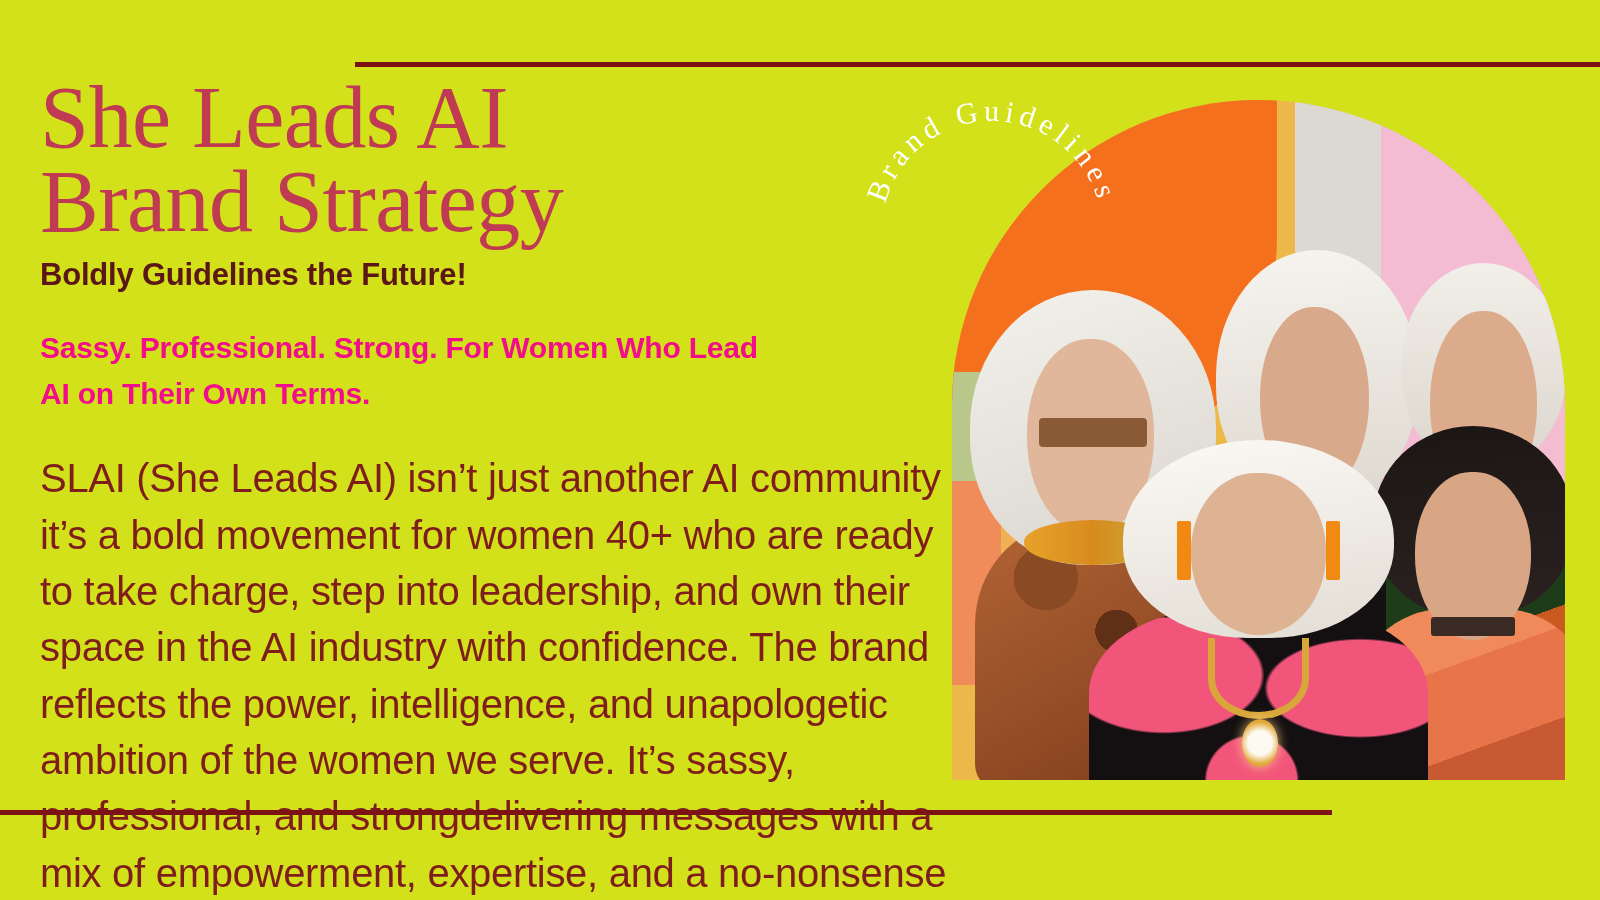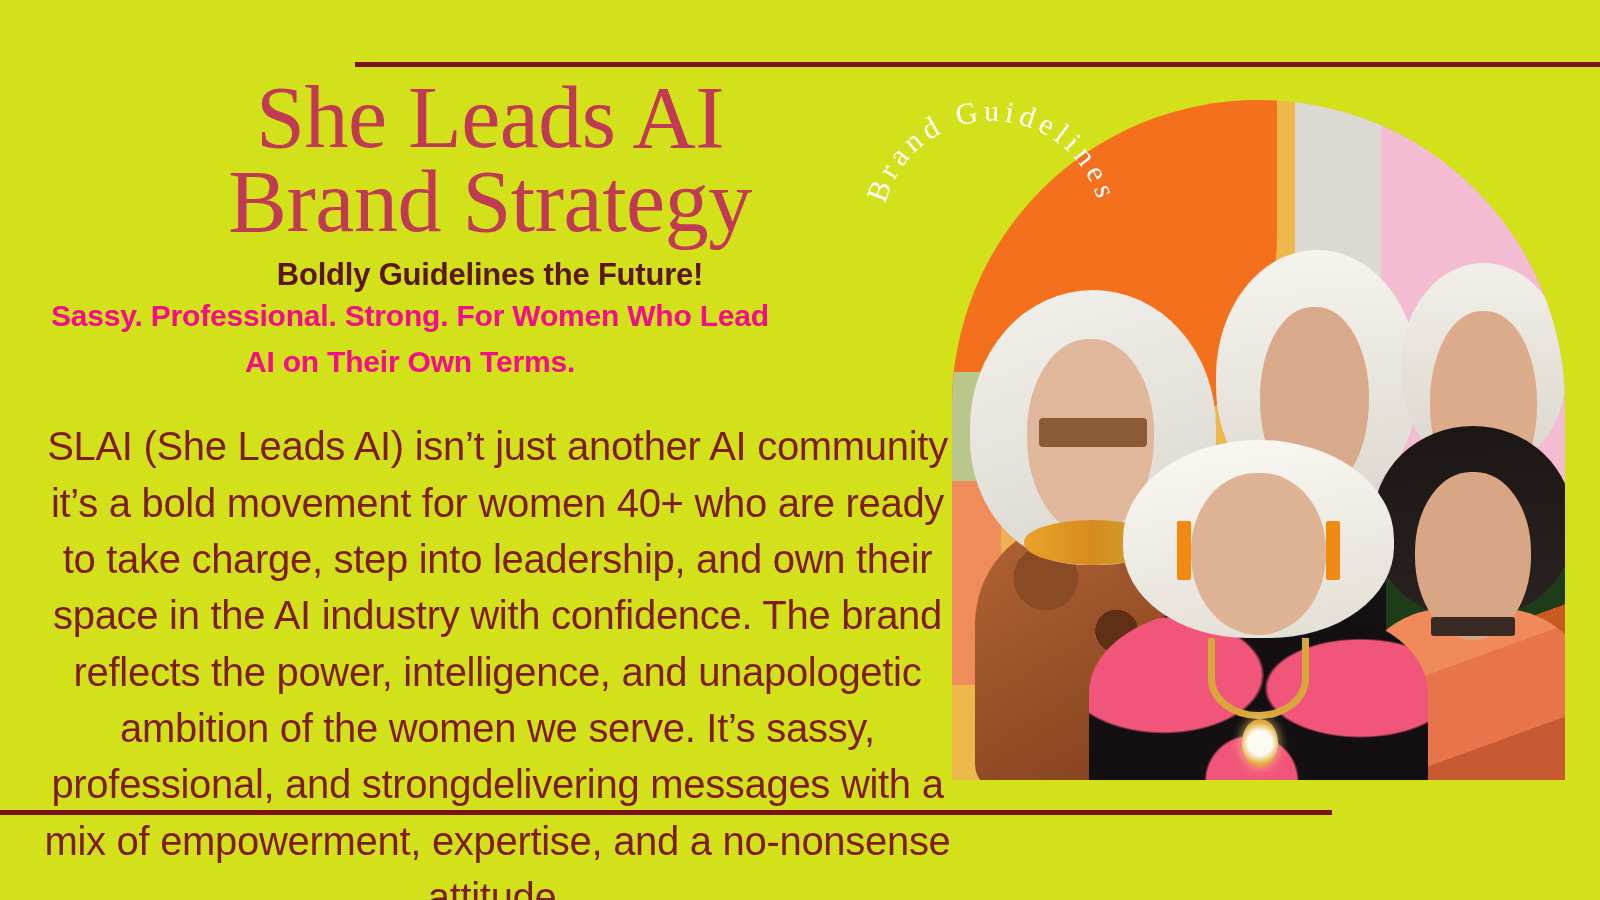--- a/index.html
+++ b/index.html
@@ -5,21 +5,21 @@
 <style>
   * { margin:0; padding:0; box-sizing:border-box; }
   html,body { width:1600px; height:900px; overflow:hidden; }
   body {
     background:#d2e11a;
     font-family:"Liberation Sans", sans-serif;
     position:relative;
   }
   #slide {
     position:absolute; left:0; top:0; width:1600px; height:900px;
-    background:#d2e11a; overflow:hidden;text-align:center;
+    background:#d2e11a; overflow:hidden;
   }
 
   
   .rule { position:absolute; background:#7d1214; height:5px; }
   #rule-top    { left:355px; top:62px;  width:1245px; }
   #rule-bottom { left:0px;   top:810px; width:1332px; }
 
   
   #left-col { position:absolute; left:40px; top:76px; width:900px; }
 
@@ -33,20 +33,21 @@
     white-space:pre-line;
   }
   #subtitle {
     margin-top:12px;
     font-size:31px;
     font-weight:600;
     color:#5a1715;
     letter-spacing:-0.2px;
   }
   #tagline {
+    margin-top:32px;
     font-size:30px;
     font-weight:600;
     line-height:1.52;
     color:#f20d8b;
     letter-spacing:-0.2px;
     max-width:740px;
   }
   #body-copy {
     margin-top:34px;
     font-size:40px;

